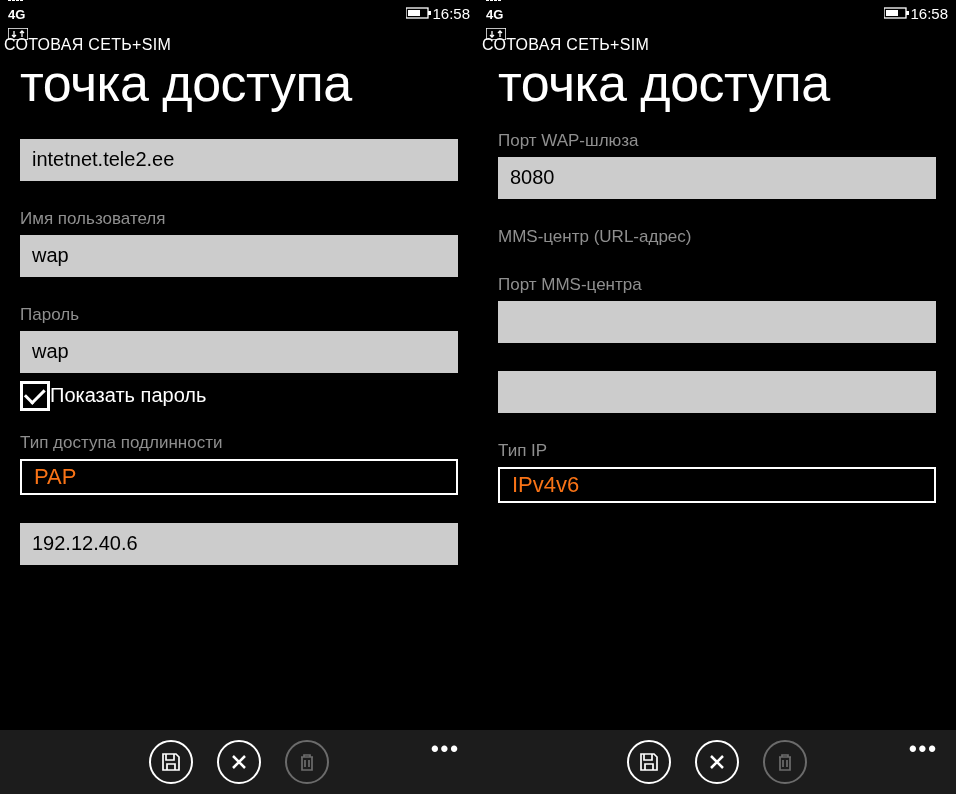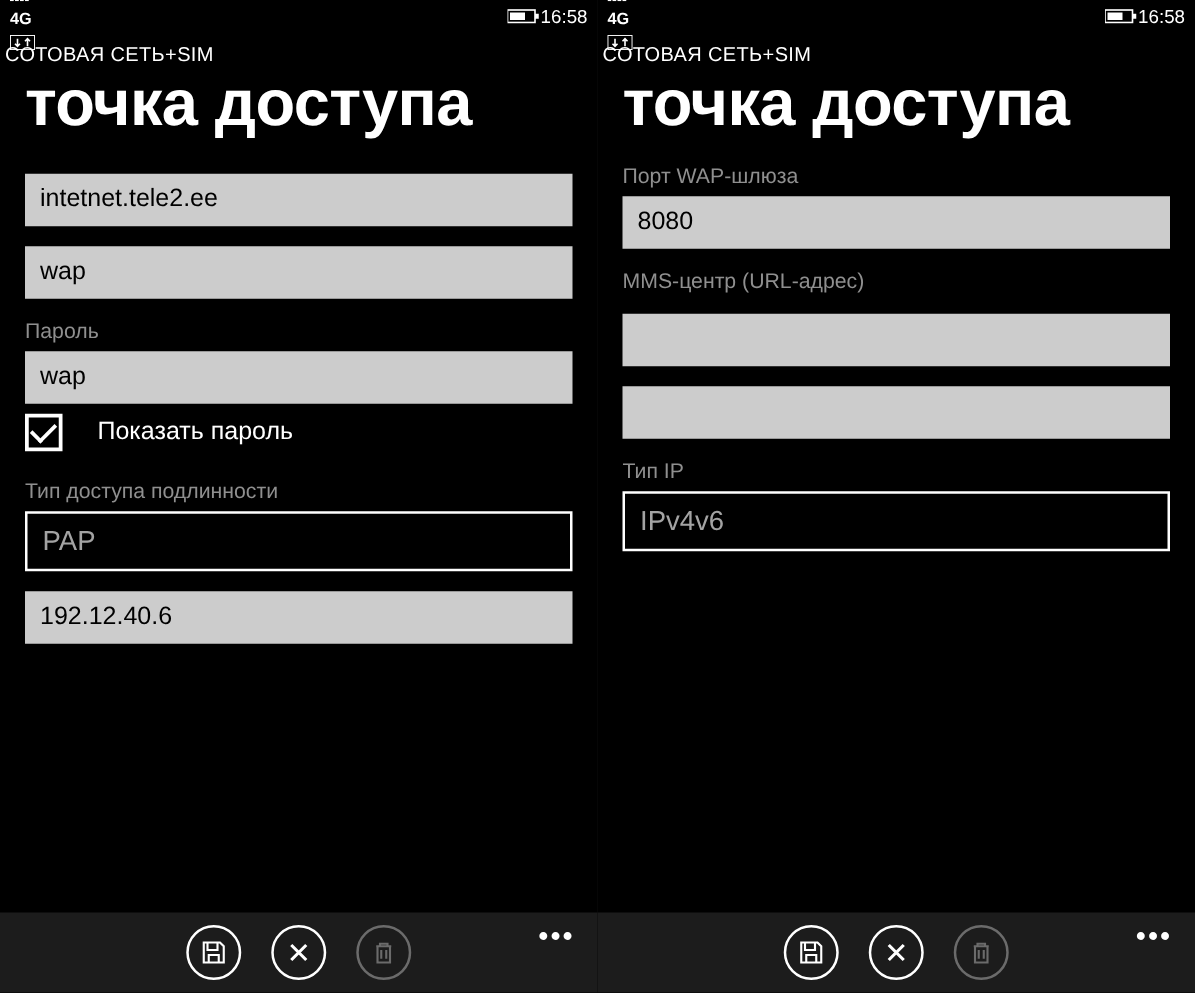--- a/index.html
+++ b/index.html
@@ -58,65 +58,65 @@
     padding: 10px 20px 0 4px;
   }
   .breadcrumb {
     font-size: 16px;
     font-weight: 400;
     letter-spacing: 0.3px;
     color: #fff;
   }
   .page-title {
     font-size: 52px;
-    font-weight: 700;
+    font-weight: 400;
     line-height: 1.05;
     letter-spacing: -0.5px;
     color: #fff;
     padding: 2px 20px 10px 20px;
     white-space: nowrap;
   }
   .content {
     flex: 1;
     padding: 10px 20px;
     overflow: hidden;
   }
   .field-group {
-    margin-bottom: 16px;
+    margin-bottom: 28px;
   }
   .field-label {
     font-size: 17px;
     color: #8f8f8f;
     margin-bottom: 6px;
   }
   .text-input {
     width: 100%;
     height: 42px;
     background: #ccc;
     border: none;
     color: #000;
     font-size: 20px;
     padding: 0 12px;
     font-family: inherit;
   }
   .select-box {
     width: 100%;
-    height: 48px;
+    height: 36px;
     background: #000;
     border: 2px solid #fff;
-    color: #a3a3a3;
+    color: #f97316;
     font-size: 22px;
     padding: 0 12px;
     display: flex;
     align-items: center;
   }
   .checkbox-row {
     display: flex;
     align-items: center;
-    gap: 28px;
+    gap: 0;
     margin-top: 8px;
     margin-bottom: 22px;
   }
   .checkbox {
     width: 30px;
     height: 30px;
     border: 3px solid #fff;
     display: flex;
     align-items: center;
     justify-content: center;
@@ -211,20 +211,21 @@
   </div>
   <div class="page-title">точка доступа</div>
 
   <div class="content">
 
     <div class="field-group first-input-no-label">
       <input class="text-input" value="intetnet.tele2.ee" style="">
     </div>
 
     <div class="field-group">
+      <div class="field-label">Имя пользователя</div>
       <input class="text-input" value="wap" style="">
     </div>
 
     <div class="field-group" style="margin-bottom:6px">
       <div class="field-label">Пароль</div>
       <input class="text-input" value="wap" style="">
     </div>
 
     <div class="checkbox-row">
       <div class="checkbox checked"></div>
@@ -305,20 +306,21 @@
     <div class="field-group">
       <div class="field-label">Порт WAP-шлюза</div>
       <input class="text-input" value="8080" style="">
     </div>
 
     <div class="field-group">
       <div class="field-label">MMS-центр (URL-адрес)</div>
     </div>
 
     <div class="field-group">
+      <div class="field-label">Порт MMS-центра</div>
       <input class="text-input" value="" style="">
     </div>
 
     <div class="field-group">
       <input class="text-input" value="" style="">
     </div>
 
     <div class="field-group" style="margin-bottom:12px">
       <div class="field-label">Тип IP</div>
       <div class="select-box">IPv4v6</div>

